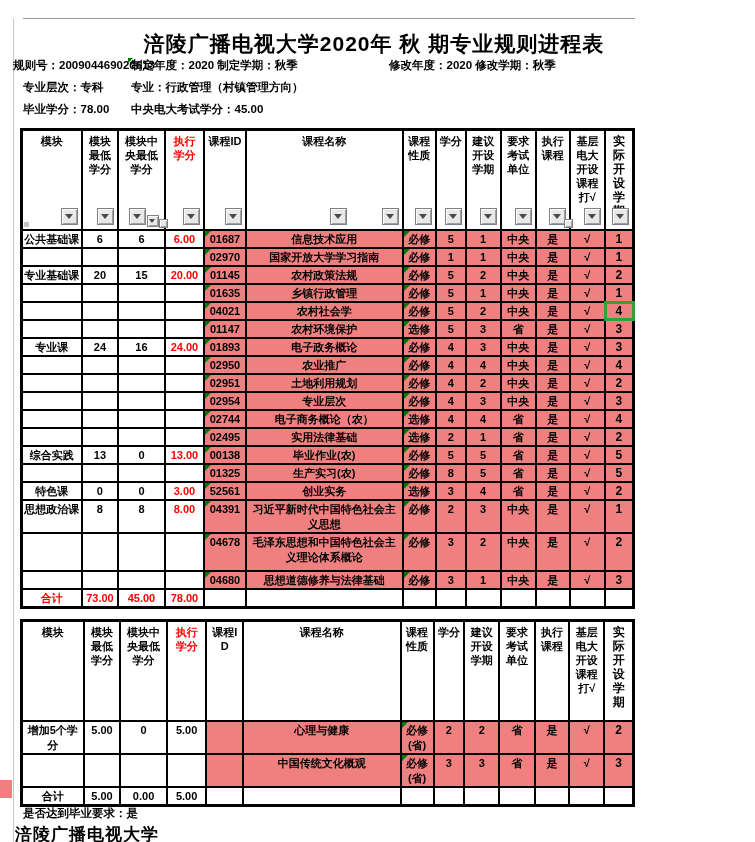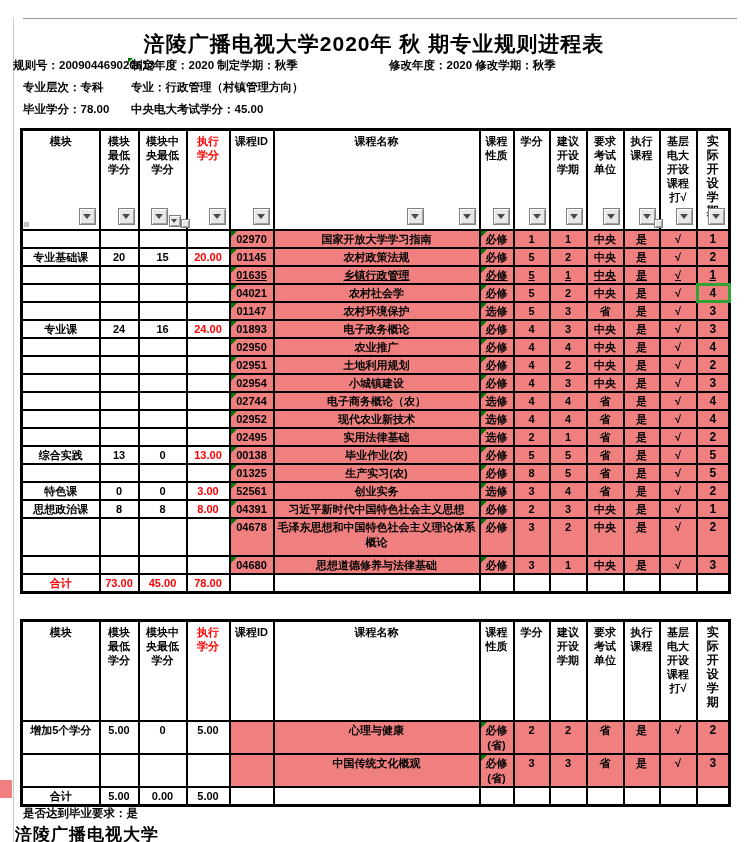--- a/index.html
+++ b/index.html
@@ -1,16 +1,16 @@
 <!DOCTYPE html>
 <html><head>
 <meta charset="utf-8">
 <style>
   html,body{margin:0;padding:0;background:#fff;}
-  .page{position:relative;width:755px;height:842px;background:#ffffff;overflow:hidden;
+  .page{position:relative;width:635px;height:842px;background:#ffffff;overflow:hidden;
         font-family:"Liberation Sans","DejaVu Sans",sans-serif;font-weight:bold;color:#000;}
   .vline{position:absolute;left:13px;top:18px;width:1px;height:824px;background:#c9c9c9;}
   .hline{position:absolute;left:23px;top:18px;width:714px;height:1px;background:#9a9a9a;}
   .pmark{position:absolute;left:0;top:780px;width:12px;height:18px;background:#f08080;}
   .title{position:absolute;left:20px;top:30px;width:708px;text-align:center;font-size:21px;letter-spacing:1px;}
   .inf{position:absolute;font-size:11.5px;white-space:nowrap;}
   .i-a{left:13px;top:58px;} .i-b{left:131px;top:58px;} .i-c{left:389px;top:58px;}
   .i-d{left:23px;top:80px;} .i-e{left:131px;top:80px;}
   .i-f{left:23px;top:102px;text-align:right;} .i-g{left:131px;top:102px;}
   .cmt{position:absolute;left:128px;top:58px;width:0;height:0;border-top:5px solid #007800;border-right:5px solid transparent;}
@@ -86,20 +86,35 @@
           <th class="col7" style="height: 95px;"><span class="hl">学分</span><span class="fbtn"></span></th>
           <th class="col8" style="height: 95px;"><span class="hl" style="width: 26px;">建议开设学期</span><span class="fbtn"></span></th>
           <th class="col9" style="height: 95px;"><span class="hl" style="width: 26px;">要求考试单位</span><span class="fbtn"></span></th>
           <th class="col10" style="height: 95px;"><span class="hl" style="width: 26px;">执行课程</span><span class="fbtn"></span><span class="fbtn xs"></span></th>
           <th class="col11" style="height: 95px;"><span class="hl" style="width: 26px;">基层电大开设课程打√</span><span class="fbtn"></span></th>
           <th class="col12" style="height: 95px;"><span class="hl" style="width: 13px;">实际开设学期</span><span class="fbtn"></span></th>
         </tr>
       </thead>
       <tbody>
         <tr style="height: 17px;">
+          <td class="col0">公共基础课</td>
+          <td class="col1">6</td>
+          <td class="col2">6</td>
+          <td class="col3 red">6.00</td>
+          <td class="col4 pink tri">01687</td>
+          <td class="col5 pink">信息技术应用</td>
+          <td class="col6 pink tri">必修</td>
+          <td class="col7 pink">5</td>
+          <td class="col8 pink">1</td>
+          <td class="col9 pink">中央</td>
+          <td class="col10 pink">是</td>
+          <td class="col11 pink">√</td>
+          <td class="col12 pink">1</td>
+        </tr>
+        <tr style="height: 17px;">
           <td class="col0"></td>
           <td class="col1"></td>
           <td class="col2"></td>
           <td class="col3"></td>
           <td class="col4 pink tri">02970</td>
           <td class="col5 pink">国家开放大学学习指南</td>
           <td class="col6 pink tri">必修</td>
           <td class="col7 pink">1</td>
           <td class="col8 pink">1</td>
           <td class="col9 pink">中央</td>
@@ -115,21 +130,21 @@
           <td class="col4 pink tri">01145</td>
           <td class="col5 pink">农村政策法规</td>
           <td class="col6 pink tri">必修</td>
           <td class="col7 pink">5</td>
           <td class="col8 pink">2</td>
           <td class="col9 pink">中央</td>
           <td class="col10 pink">是</td>
           <td class="col11 pink">√</td>
           <td class="col12 pink">2</td>
         </tr>
-        <tr style="height: 17px; text-decoration: underline;">
+        <tr style="height: 17px;">
           <td class="col0"></td>
           <td class="col1"></td>
           <td class="col2"></td>
           <td class="col3"></td>
           <td class="col4 pink tri">01635</td>
           <td class="col5 pink">乡镇行政管理</td>
           <td class="col6 pink tri">必修</td>
           <td class="col7 pink">5</td>
           <td class="col8 pink">1</td>
           <td class="col9 pink">中央</td>
@@ -211,51 +226,36 @@
           <td class="col10 pink">是</td>
           <td class="col11 pink">√</td>
           <td class="col12 pink">2</td>
         </tr>
         <tr style="height: 17px;">
           <td class="col0"></td>
           <td class="col1"></td>
           <td class="col2"></td>
           <td class="col3"></td>
           <td class="col4 pink tri">02954</td>
-          <td class="col5 pink">小城镇建设</td>
+          <td class="col5 pink">专业层次</td>
           <td class="col6 pink tri">必修</td>
           <td class="col7 pink">4</td>
           <td class="col8 pink">3</td>
           <td class="col9 pink">中央</td>
           <td class="col10 pink">是</td>
           <td class="col11 pink">√</td>
           <td class="col12 pink">3</td>
         </tr>
         <tr style="height: 17px;">
           <td class="col0"></td>
           <td class="col1"></td>
           <td class="col2"></td>
           <td class="col3"></td>
           <td class="col4 pink tri">02744</td>
           <td class="col5 pink">电子商务概论（农）</td>
-          <td class="col6 pink tri">选修</td>
-          <td class="col7 pink">4</td>
-          <td class="col8 pink">4</td>
-          <td class="col9 pink">省</td>
-          <td class="col10 pink">是</td>
-          <td class="col11 pink">√</td>
-          <td class="col12 pink">4</td>
-        </tr>
-        <tr style="height: 17px;">
-          <td class="col0"></td>
-          <td class="col1"></td>
-          <td class="col2"></td>
-          <td class="col3"></td>
-          <td class="col4 pink tri">02952</td>
-          <td class="col5 pink">现代农业新技术</td>
           <td class="col6 pink tri">选修</td>
           <td class="col7 pink">4</td>
           <td class="col8 pink">4</td>
           <td class="col9 pink">省</td>
           <td class="col10 pink">是</td>
           <td class="col11 pink">√</td>
           <td class="col12 pink">4</td>
         </tr>
         <tr style="height: 17px;">
           <td class="col0"></td>

